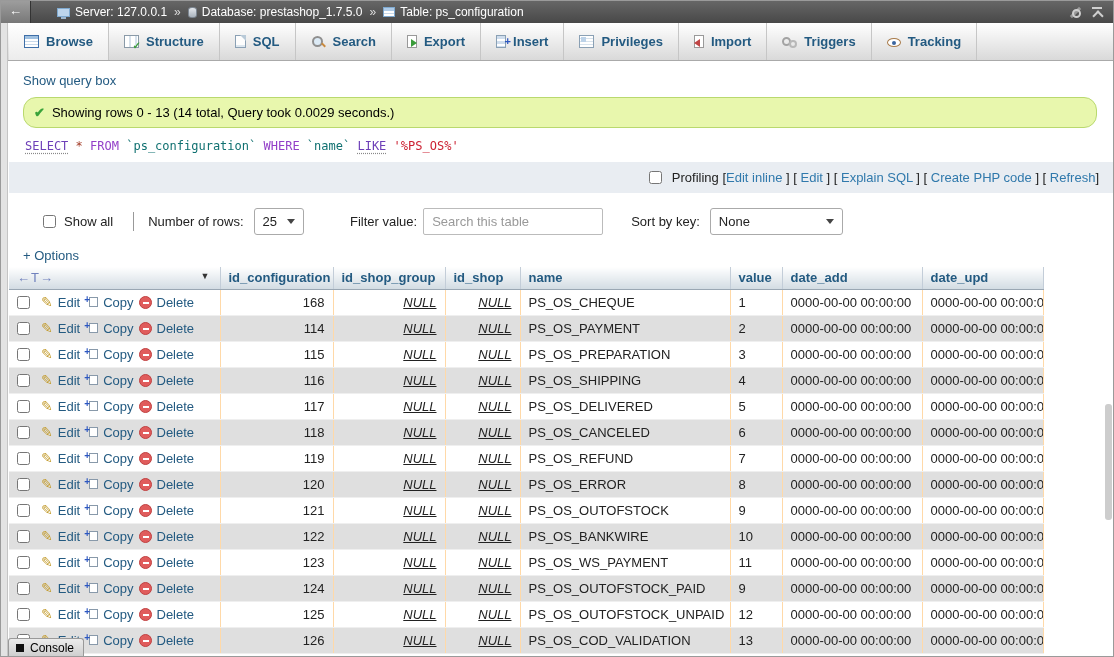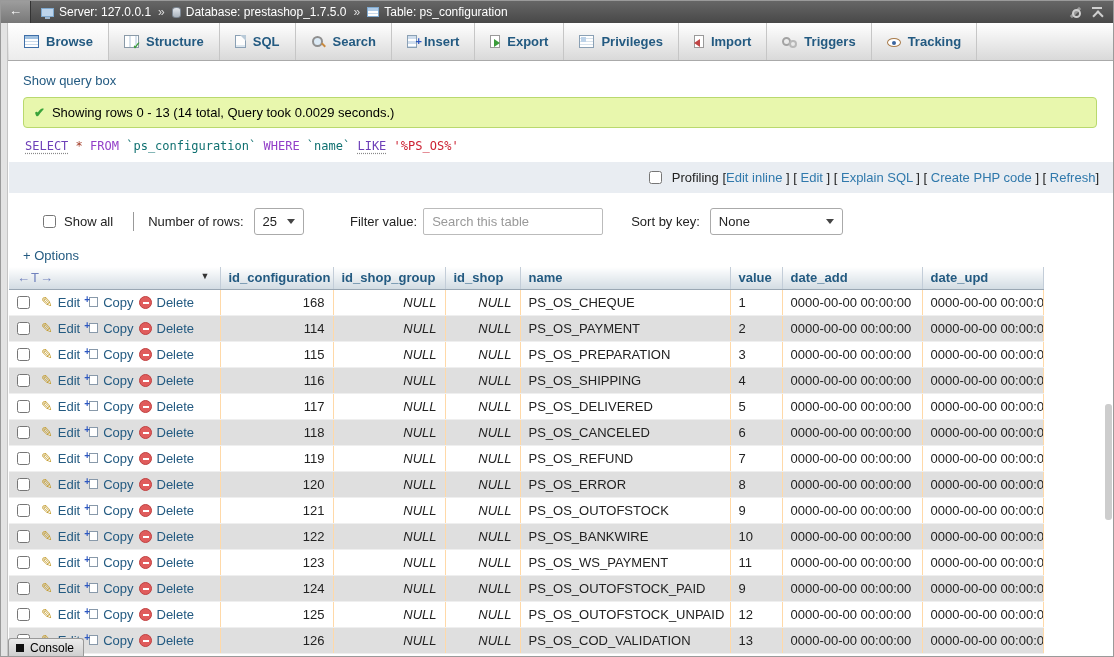--- a/index.html
+++ b/index.html
@@ -3,21 +3,21 @@
 <meta charset="utf-8">
 <style>
   * { margin:0; padding:0; box-sizing:border-box; }
   html,body { width:1114px; height:657px; overflow:hidden; }
   body { font-family:"Liberation Sans", sans-serif; font-size:13px; color:#222; background:#fff; position:relative; }
   #window { width:1114px; height:657px; position:relative; overflow:hidden; border:1px solid #9a9a9a; background:#fff; }
 
   
   .titlebar { height:22px; background:linear-gradient(#666,#484848); color:#fff; display:flex; align-items:center; font-size:12px; position:relative; }
   .backbtn { width:30px; height:22px; background:linear-gradient(#9d9d9d,#787878); border-right:1px solid #333; color:#fff; text-align:center; line-height:20px; font-size:13px; cursor:pointer; flex:0 0 auto; }
-  .crumbs { display:flex; align-items:center; gap:5px; padding-left:10px; white-space:nowrap; }
+  .crumbs { display:flex; align-items:center; gap:5px; padding-left:26px; white-space:nowrap; }
   .crumb-sep { color:#ddd; padding:0 2px; }
   .tb-icons { position:absolute; right:10px; top:0; height:22px; display:flex; align-items:center; gap:10px; }
 
   .ic { display:inline-block; vertical-align:middle; position:relative; }
   .ic-server { width:13px; height:9px; background:#bdd5ec; border:1px solid #7fa9cf; }
   .ic-server::after { content:""; position:absolute; left:3px; bottom:-3px; width:5px; height:2px; background:#9fb8d0; }
   .ic-db { width:9px; height:11px; background:linear-gradient(#e3e7ec,#aab3bd); border:1px solid #7d8792; border-radius:4px 4px 4px 4px / 3px 3px 3px 3px; }
   .ic-table { width:12px; height:10px; border:1px solid #7fa9cf; background:
       linear-gradient(#aecbe8,#aecbe8) 0 0/12px 3px no-repeat,
       repeating-linear-gradient(#fff 0 2px, #c9d9ea 2px 3px); }
@@ -53,21 +53,21 @@
   .ti-tracking { width:14px; height:9px; margin-top:2px; border:1px solid #a87b4a; border-radius:50%; background:#fff; }
   .ti-tracking::after { content:""; position:absolute; left:4px; top:2px; width:4px; height:4px; background:#3b66a0; border-radius:50%; }
   .ti-triggers::before { content:""; position:absolute; left:0; top:2px; width:5px; height:5px; border:2px solid #a3a3a3; border-radius:50%; }
   .ti-triggers::after { content:""; position:absolute; right:0; bottom:0; width:4px; height:4px; border:2px solid #b8b8b8; border-radius:50%; }
 
   
   .splitter { position:absolute; left:0; top:22px; bottom:0; width:7px; background:#e3e3e3; border-right:1px solid #c4c4c4; cursor:col-resize; }
   .main { margin-left:8px; position:relative; }
 
   .showquery { margin:12px 0 0 14px; color:#235a81; cursor:pointer; display:inline-block; }
-  .success { margin:9px 16px 0 14px; background:#e8f7ad; border:1px solid #b9d96e; border-radius:4px; padding:7px 10px; color:#000; }
+  .success { margin:9px 16px 0 14px; background:#e8f7ad; border:1px solid #b9d96e; border-radius:13px; padding:7px 10px; color:#000; }
   .success .check { color:#3aa33a; font-weight:bold; margin-right:7px; }
 
   .sqlline { margin:11px 0 0 16px; font-family:"DejaVu Sans Mono", monospace; font-size:12px; white-space:pre; }
   .tok-kw  { color:#933fc8; }
   .tok-kwu { color:#6d3fb8; text-decoration:underline dotted #888; text-underline-offset:3px; }
   .tok-op  { color:#a33c28; }
   .tok-id  { color:#0f7070; }
   .tok-str { color:#cc2233; }
   .tok-pl  { color:#222; }
 
@@ -90,21 +90,21 @@
   
   table.data { border-collapse:collapse; table-layout:fixed; margin:4px 0 0 0; width:1034px; font-size:13px; }
   table.data th { height:22px; background:linear-gradient(#ffffff,#d3dce3); color:#235a81; font-weight:bold; text-align:left; padding:0 8px; border-right:1px solid #c3cdd8; border-bottom:1px solid #9aa7b3; white-space:nowrap; overflow:hidden; }
   th.corner { position:relative; }
   .corner-label { color:#7081bd; letter-spacing:1px; font-weight:normal; }
   .sort-ind { position:absolute; right:10px; top:4px; color:#333; font-size:9px; cursor:pointer; }
   table.data td { height:26px; padding:0 8px; border-right:1px solid #ffd9a8; border-bottom:1px solid #efefef; white-space:nowrap; overflow:hidden; color:#222; }
   tr.even td { background:#dfdfdf; }
   td.c-act { padding-left:6px; }
   td.c-num { text-align:right; padding-right:12px; }
-  td.c-null { text-align:right; padding-right:12px; color:#7d7d7d; font-style:italic; }
+  td.c-null { text-align:right; padding-right:12px; color:#7d7d7d; font-style:italic;text-decoration:underline; }
   .rowact { display:flex; align-items:center; gap:5px; }
   .rowact input { margin-right:6px; }
   .rlink { color:#235a81; text-decoration:none; cursor:pointer; }
   .icon-edit { color:#c29a29; font-size:14px; line-height:1; }
   .icon-copy { width:9px; height:10px; border:1px solid #8899aa; background:#fff; position:relative; margin-left:4px; }
   .icon-copy::before { content:""; position:absolute; left:-4px; top:3px; width:9px; height:10px; border:1px solid #aab8c4; background:#eef3f8; z-index:-1; }
   .icon-copy::after { content:"+"; position:absolute; left:-6px; top:-4px; color:#2b56c0; font-size:10px; font-weight:bold; }
   .icon-del { width:13px; height:13px; border-radius:50%; background:#e05c5c; border:1px solid #c04040; position:relative; }
   .icon-del::after { content:""; position:absolute; left:3px; top:5px; width:6px; height:2px; background:#fff; }
 
@@ -151,27 +151,27 @@
       <span class="tab-icon ti-sql"></span>
       <span class="tab-label">SQL</span>
     </div>
 
     <div class="tab">
       <span class="tab-icon ti-search"></span>
       <span class="tab-label">Search</span>
     </div>
 
     <div class="tab">
+      <span class="tab-icon ti-export"></span>
+      <span class="tab-label">Export</span>
+    </div>
+
+    <div class="tab">
       <span class="tab-icon ti-insert"></span>
       <span class="tab-label">Insert</span>
-    </div>
-
-    <div class="tab">
-      <span class="tab-icon ti-export"></span>
-      <span class="tab-label">Export</span>
     </div>
 
     <div class="tab">
       <span class="tab-icon ti-privileges"></span>
       <span class="tab-label">Privileges</span>
     </div>
 
     <div class="tab">
       <span class="tab-icon ti-import"></span>
       <span class="tab-label">Import</span>

